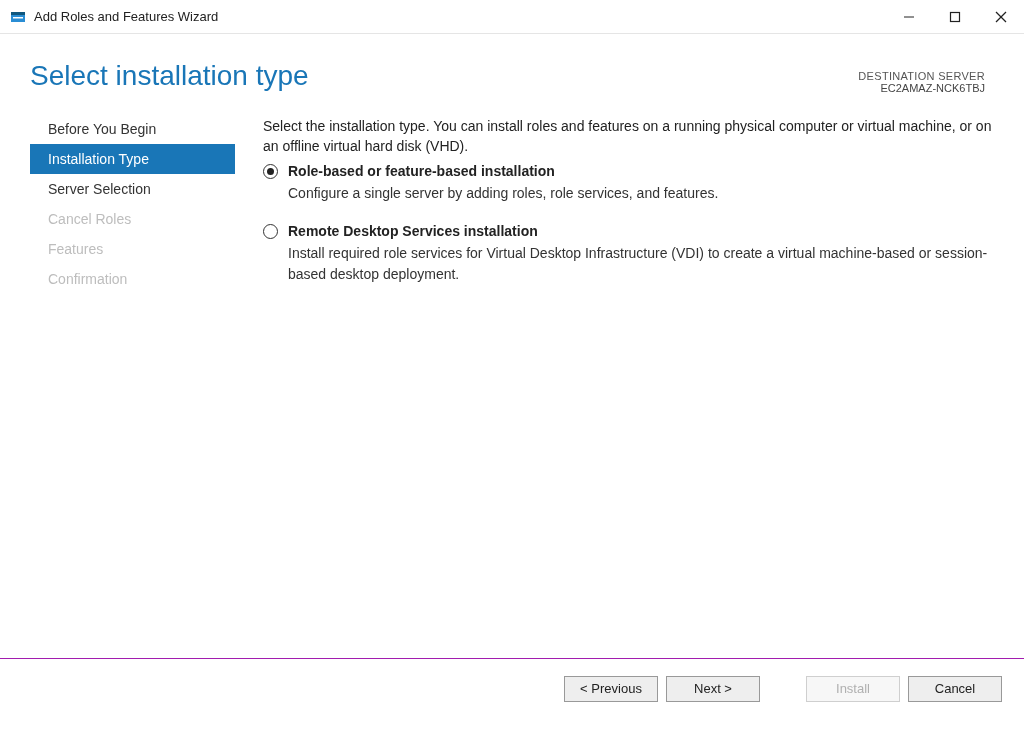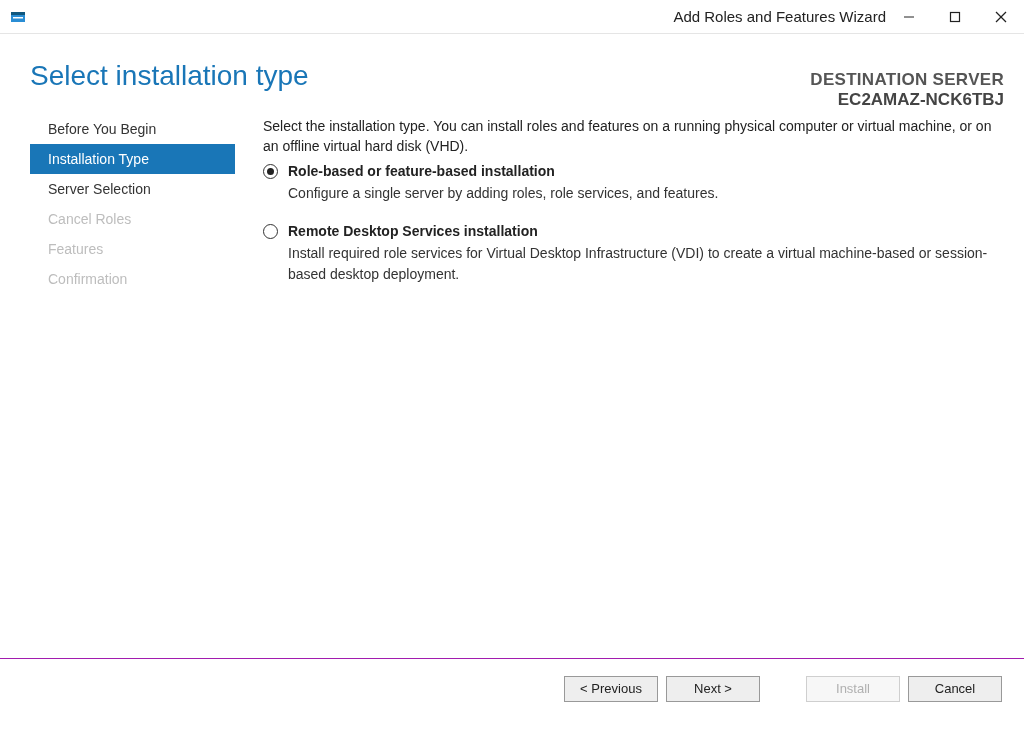--- a/index.html
+++ b/index.html
@@ -18,24 +18,23 @@
     align-items: center;
     border-bottom: 1px solid #e5e5e5;
   }
   .titlebar .app-icon {
     width: 16px; height: 16px;
     margin-left: 10px;
     margin-right: 8px;
     display: inline-flex;
   }
   .titlebar .title {
-    font-size: 15px;
+    font-size: 13px;
     color: #222;
     flex: 1;
-    text-align: right;
   }
   .win-controls {
     display: flex;
     height: 100%;
   }
   .win-btn {
     width: 46px;
     height: 100%;
     display: flex;
     align-items: center;
@@ -46,26 +45,25 @@
     position: relative;
     padding: 26px 30px 18px 30px;
   }
   .page-title {
     font-size: 28px;
     font-weight: 300;
     color: #1976b7;
   }
   .dest-block {
     position: absolute;
-    right: 20px;
+    right: 39px;
     top: 36px;
     text-align: right;
-    font-size: 17px;
+    font-size: 11px;
     color: #555;
-    font-weight: bold;
   }
   .dest-label { letter-spacing: 0.3px; }
   .dest-name { color: #444; }
   .body-area {
     display: flex;
     padding-left: 30px;
     padding-right: 30px;
     height: 548px;
   }
   .sidebar {

